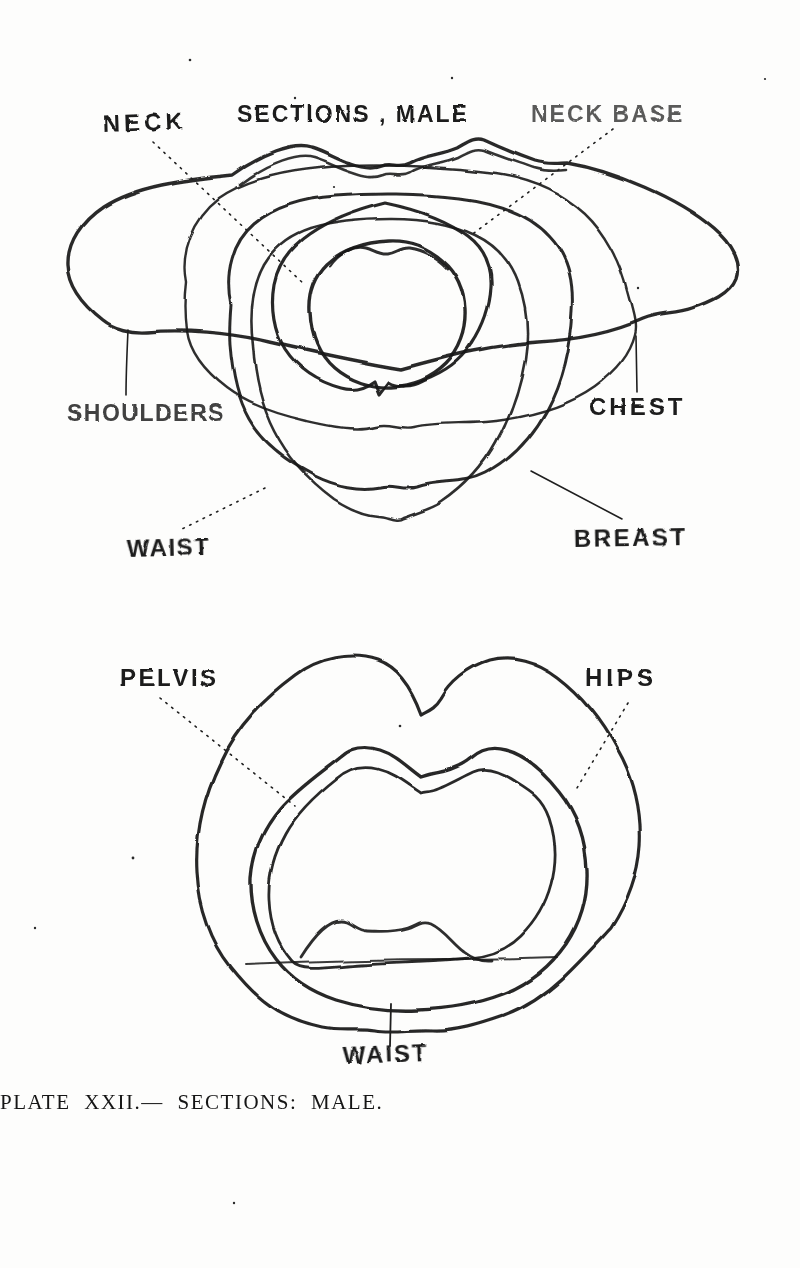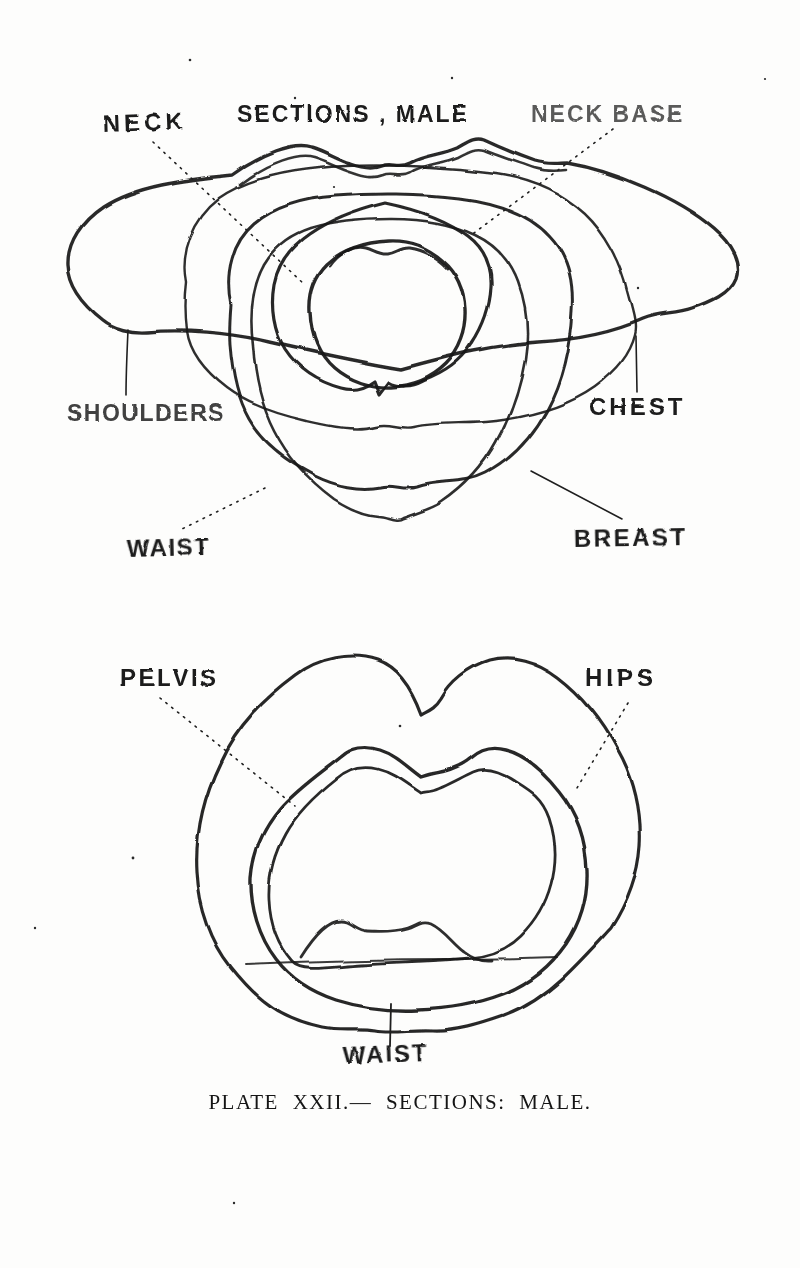--- a/index.html
+++ b/index.html
@@ -13,21 +13,21 @@
   }
   svg.plate{position:absolute;left:0;top:0;}
   .htext{
     font-family:"Liberation Sans", sans-serif;
     font-weight:700;
     fill:#1c1c1c;
   }
   .caption{
     position:absolute;
     left:0;top:1090px;width:800px;
-    text-align:center;
+    text-align:left;
     font-family:"Liberation Serif", serif;
     font-size:21px;
     letter-spacing:1.5px;
     word-spacing:7px;
     color:#151515;
   }
 </style>
 </head>
 <body>
 

